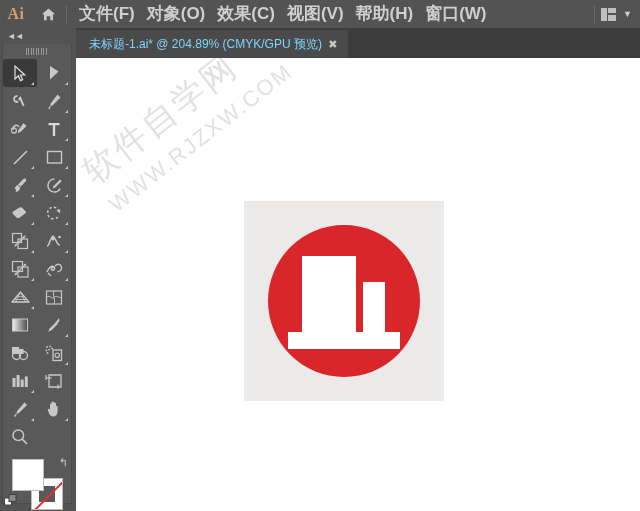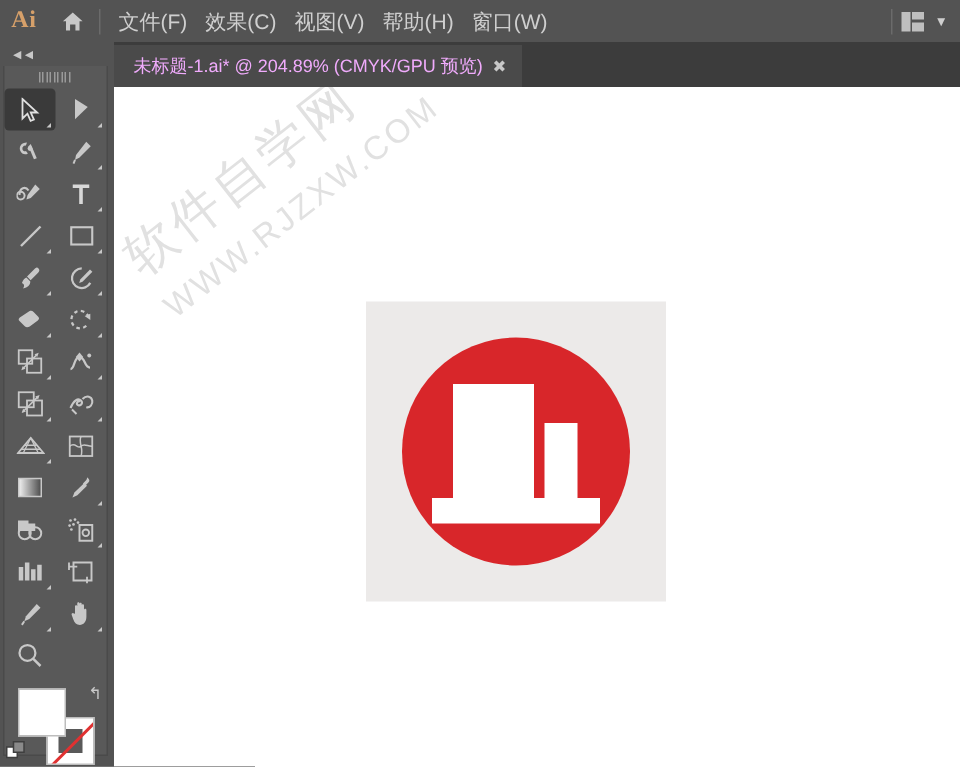--- a/index.html
+++ b/index.html
@@ -27,22 +27,22 @@
   .home-btn {
     width: 32px; height: 28px;
     display: flex; align-items: center; justify-content: center;
   }
   .home-btn svg { width: 15px; height: 15px; display: block; }
   .mb-sep {
     width: 1px; height: 17px; background: #6b6b6b; margin: 0 6px 0 2px;
   }
   .menu-items { display: flex; align-items: center; height: 28px; }
   .menu-item {
-    color: #CFCFCF; font-size: 14px; padding: 0 6px;
-    line-height: 28px; white-space: nowrap; cursor: default;
+    color: #CFCFCF; font-size: 17px; padding: 0 6px;
+    line-height: 28px; white-space: nowrap; cursor: default; font-weight: bold;
   }
   .mb-right {
     margin-left: auto; display: flex; align-items: center;
     height: 28px; padding-right: 8px;
   }
   .ws-icon { display: flex; gap: 1.5px; margin-right: 7px; }
   .ws-icon .c1 { width: 6px; height: 13px; background: #BFBFBF; }
   .ws-icon .c2 { display: flex; flex-direction: column; gap: 1.5px; }
   .ws-icon .c2 i { width: 8px; height: 5.75px; background: #BFBFBF; display: block; }
   .ws-chev { color: #CFCFCF; font-size: 9px; line-height: 1; }
@@ -52,21 +52,21 @@
     position: absolute; left: 76px; top: 28px; width: 564px; height: 30px;
     background: #3C3C3C;
   }
   .doc-tab {
     position: absolute; left: 0; top: 2px; height: 28px;
     background: #4A4A4A;
     display: flex; align-items: center;
     padding: 0 4px 0 13px;
   }
   .doc-tab-label {
-    color: #f0abfc; font-size: 12px; white-space: nowrap;
+    color: #7dd3fc; font-size: 12px; white-space: nowrap;
   }
   .doc-tab-close {
     width: 22px; height: 26px; display: flex;
     align-items: center; justify-content: center;
     color: #C8C8C8; font-size: 11px; font-weight: bold;
   }
 
   
   .toolpanel {
     position: absolute; left: 0; top: 28px; width: 76px; height: 483px;
@@ -163,20 +163,21 @@
   <div class="menubar">
     <div class="ai-logo">Ai</div>
     <div class="home-btn">
       <svg viewBox="0 0 16 16">
           <path d="M8 1.5 L15 7.6 L12.8 7.6 L12.8 14.2 L9.9 14.2 L9.9 9.9 L6.1 9.9 L6.1 14.2 L3.2 14.2 L3.2 7.6 L1 7.6 Z" fill="#C8C8C8"></path>
         </svg>
     </div>
     <div class="mb-sep"></div>
     <div class="menu-items">
       <div class="menu-item">文件(F)</div>
+      <div class="menu-item">对象(O)</div>
       <div class="menu-item">效果(C)</div>
       <div class="menu-item">视图(V)</div>
       <div class="menu-item">帮助(H)</div>
       <div class="menu-item">窗口(W)</div>
     </div>
     <div class="mb-right">
       <div class="mb-sep"></div>
       <div class="ws-icon">
         <div class="c1"></div>
         <div class="c2">

